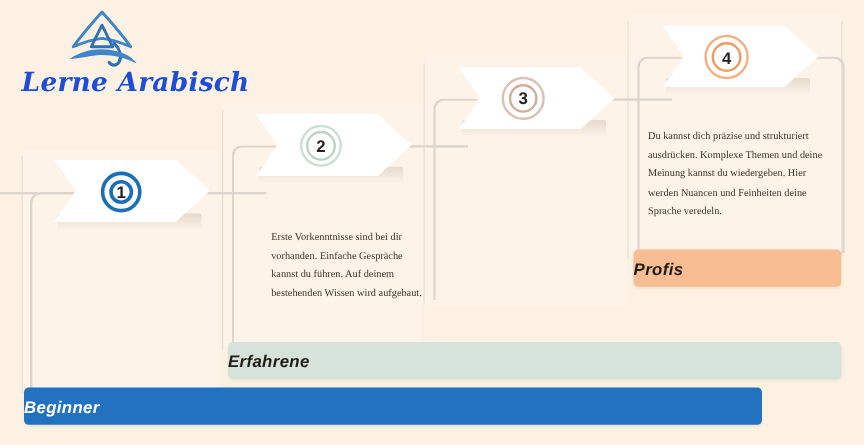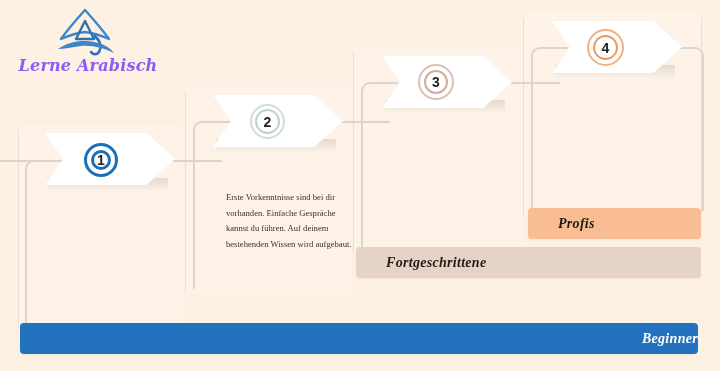--- a/index.html
+++ b/index.html
@@ -37,23 +37,23 @@
   }
   #logo-text {
     position: absolute;
     left: 0px;
     top: 48px;
     width: 140px;
     text-align: center;
     font-family: "DejaVu Serif", serif;
     font-style: italic;
     font-weight: bold;
-    font-size: 16px;
+    font-size: 22px;
     letter-spacing: .2px;
-    color: #8b5cf6;
+    color: #1d4ed8;
     white-space: nowrap;
   }
 
   
   .col-panel {
     position: absolute;
     background: #fdf3e8;
     border-radius: 3px;
   }
   .col-divider {
@@ -120,26 +120,25 @@
   
   .level-bar {
     position: absolute;
     height: 31px;
     border-radius: 4px;
     box-shadow: 0 1px 2px rgba(150,125,100,0.10);
     display: flex;
     align-items: center;
   }
   .level-label {
-    font-family: Liberation Serif, serif;
+    font-family: Liberation Sans, sans-serif;
     font-style: italic;
     font-weight: bold;
     font-size: 14px;
     letter-spacing: .3px;
-    padding-left: 30px;
     white-space: nowrap;
   }
 </style>
 </head>
 <body>
 
 <div id="stage">
 
   <div class="col-panel" style="left:18px; top:125px; width:166px; height:205px;"></div>
   <div class="col-panel" style="left:186px; top:86px; width:166px; height:208px;"></div>
@@ -197,27 +196,28 @@
   <div class="ring ring-outer" style="left:424px; top:70px; width:24px; height:24px; border-width:2.5px; border-color:#cfae9c;"></div>
   <div class="ring ring-core" style="left:428px; top:74px; width:16px; height:16px;"></div>
   <div class="ring-num" style="left:418px; top:64px; width:36px; height:36px; font-size:14px;">3</div>
 
   <div class="chev-shadow" style="left:555px; top:65px; width:120px; height:14px;"></div>
   <div class="chevron" style="left:552px; top:21px; width:130px; height:52px;"></div>
   <div class="ring ring-outer" style="left:587px; top:29px; width:37px; height:37px; border-width:2.5px; border-color:#f3b183;"></div>
   <div class="ring ring-outer" style="left:593px; top:35px; width:25px; height:25px; border-width:2.5px; border-color:#ef9b5e;"></div>
   <div class="ring ring-core" style="left:597px; top:39px; width:17px; height:17px;"></div>
   <div class="ring-num" style="left:587px; top:29px; width:37px; height:37px; font-size:14px;">4</div>
+  <div class="step-desc" style="left:540px; top:106px; width:150px;">Du kannst dich präzise und strukturiert ausdrücken. Komplexe Themen und deine Meinung kannst du wiedergeben. Hier werden Nuancen und Feinheiten deine Sprache veredeln.</div>
 
   <div class="level-bar" style="left:528px; top:208px; width:173px; background:#f8bd92;">
     <span class="level-label" style="color:#221c16;">Profis</span>
   </div>
 
-  <div class="level-bar" style="left:356px; top:247px; width:345px; background:#e6d3c8;">
-    <span class="level-label" style="color:#221c16;">Fortgeschrittene</span>
-  </div>
-
-
-  <div class="level-bar" style="left:20px; top:323px; width:678px; background:#2272bf;justify-content:flex-end;">
+
+  <div class="level-bar" style="left:190px; top:285px; width:511px; background:#d6e3da;">
+    <span class="level-label" style="color:#221c16;">Erfahrene</span>
+  </div>
+
+  <div class="level-bar" style="left:20px; top:323px; width:615px; background:#2272bf;">
     <span class="level-label" style="color:#ffffff;">Beginner</span>
   </div>
 
 </div>
 
 </body></html>

